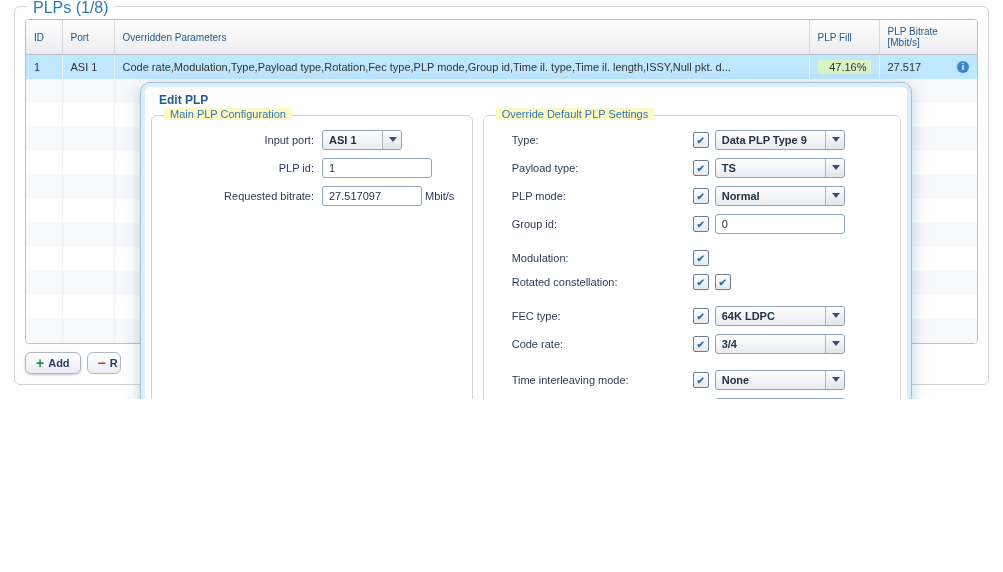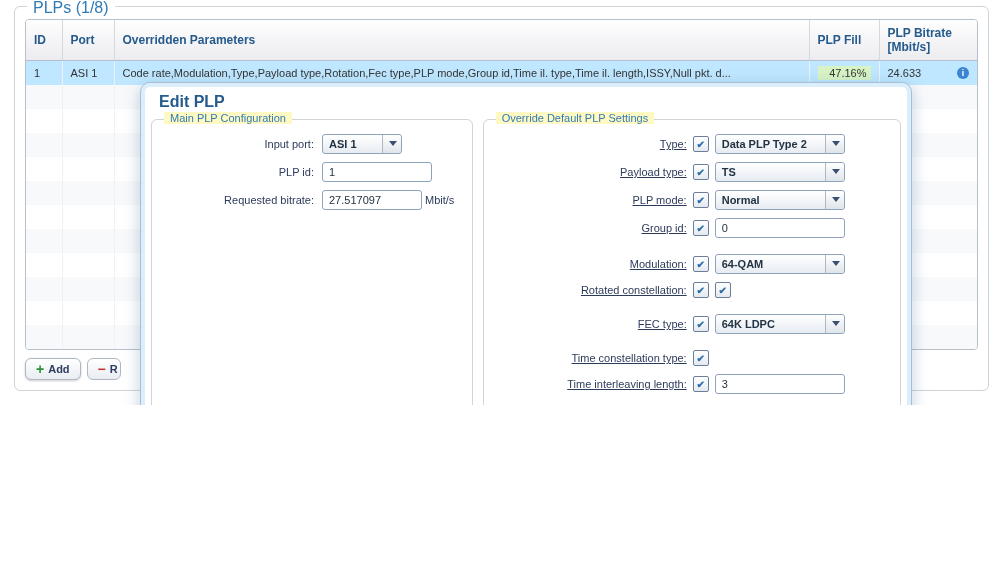--- a/index.html
+++ b/index.html
@@ -4,21 +4,21 @@
 <style>
   html, body { margin:0; padding:0; font-family: Tahoma, Arial, sans-serif; font-size:11px; color:#333; background:#fff;}
   .app { padding:6px 14px 14px 14px; }
   
   .outerbox { position:relative; border:1px solid #cfd4d8; border-radius:6px; padding:12px 10px 10px 10px; background:#fff;}
   .outerbox-title { position:absolute; top:-8px; left:12px; background:#fff; padding:0 6px; color:#317bb4; font-size:16px;}
   
   .grid { border:1px solid #b6c0cc; border-radius:4px; overflow:hidden; background:#fff; }
   table { border-collapse:collapse; width:100%; table-layout:fixed; }
   thead th {
-    font-weight:bold; text-align:left; color:#245a8c; font-size:12px;
+    font-weight:normal; text-align:left; color:#245a8c; font-size:10px;
     background:linear-gradient(#fefefe, #ececf0);
     border-right:1px solid #d3d9df; border-bottom:1px solid #b6c0cc;
     padding:6px 8px; height:28px; box-sizing:border-box;
   }
   thead th:last-child { border-right:none;}
   tbody td { padding:4px 8px; border-right:1px solid #eef2f5; font-size:11px; height:16px; box-sizing:content-box;}
   tbody td:last-child{ border-right:none;}
   tbody tr.sel td { background:#bfe7ff; }
   tbody tr.even td { background:#f8f9fb; }
   .fillval { background:#d8f3c4; padding:1px 4px; display:inline-block; width:100%; box-sizing:border-box; text-align:right;}
@@ -34,27 +34,27 @@
   }
   .btn .plus{color:#2a8f3a; font-size:14px; line-height:1;}
   .btn .minus{color:#c33; font-size:14px; line-height:1;}
   .btn.shadowed { filter:drop-shadow(0 1px 1px #ccc);}
   
   .dialog { position:absolute; top:82px; left:140px; width:750px; background:#fff;
     border:1px solid #a8bed4; border-radius:10px;
     box-shadow:0 4px 16px rgba(80,120,160,.35), inset 0 0 0 4px #dbeefb;
     padding:6px 10px 12px 10px;
   }
-  .dialog-title{ font-weight:bold; color:#245a8c; font-size:16px; padding:4px 4px 8px 8px;}
+  .dialog-title{ font-weight:bold; color:#245a8c; font-size:12px; padding:4px 4px 8px 8px;}
   .dialog-body{ display:flex; gap:10px;}
   .panel{ flex:1; position:relative; border:1px solid #cfd4d8; border-radius:6px; padding:14px 12px 12px 12px;}
   .panel-title{ position:absolute; top:-8px; left:12px; background:#fef9c3; padding:0 6px; color:#317bb4;}
   .row{ display:flex; align-items:center; margin-bottom:8px;}
   .left .lbl{ width:150px; text-align:right; color:#2d3b5b; padding-right:8px;}
-  .right .lbl{ width:175px; text-align:right; color:#2d3b5b; padding-right:6px;text-decoration:underline;}
+  .right .lbl{ width:175px; text-align:left; color:#2d3b5b; padding-right:6px;}
   .cb{ width:14px; height:14px; border:1px solid #6c7f9a; border-radius:2px; display:inline-flex; align-items:center; justify-content:center; margin-right:6px; background:linear-gradient(#fff,#e4e9f0);}
   .cb.checked::after{ content:"✔"; color:#2b6fab; font-size:10px; font-weight:bold;}
   .select,.textin{
     height:20px; border:1px solid #8fa3bb; border-radius:3px;
     background:linear-gradient(#ffffff,#e7ecf2); font-weight:bold; color:#234; font-size:11px;
     display:inline-flex; align-items:center; padding:0 20px 0 6px; position:relative; box-sizing:border-box;
   }
   .select{ width:130px;}
   .select .tri{ position:absolute; right:4px; top:50%; margin-top:-3px; width:0;height:0;border-left:4px solid transparent;border-right:4px solid transparent;border-top:5px solid #3a4f72;}
   .select::before{ content:""; position:absolute; right:0; top:0; bottom:0; width:18px; border-left:1px solid #aeb7c2; background:linear-gradient(#fff,#dfe5ec); border-radius:0 3px 3px 0;}
@@ -90,21 +90,21 @@
             <th>PLP Fill</th>
             <th>PLP Bitrate [Mbit/s]</th>
           </tr>
         </thead>
         <tbody>
           <tr class="sel">
             <td>1</td>
             <td>ASI 1</td>
             <td class="truncate">Code rate,Modulation,Type,Payload type,Rotation,Fec type,PLP mode,Group id,Time il. type,Time il. length,ISSY,Null pkt. d...</td>
             <td><span class="fillval">47.16%</span></td>
-            <td><span>24.633</span><span class="info-ico">i</span></td>
+            <td><span>27.517</span><span class="info-ico">i</span></td>
           </tr>
           <tr class="even">
               <td></td>
               <td></td>
               <td></td>
               <td></td>
               <td></td>
             </tr>
           <tr>
               <td></td>
@@ -216,21 +216,21 @@
         </div>
       </div>
 
       <div class="panel right" style="flex-basis:56%;padding-left:28px;">
         <span class="panel-title">Override Default PLP Settings</span>
 
         <div class="row">
           <span class="lbl">Type:</span>
           <span class="cb checked"></span>
           <span class="select">
-              <span>Data PLP Type 2</span>
+              <span>Data PLP Type 9</span>
               <span class="tri"></span>
             </span>
         </div>
         <div class="row">
           <span class="lbl">Payload type:</span>
           <span class="cb checked"></span>
           <span class="select">
               <span>TS</span>
               <span class="tri"></span>
             </span>
@@ -245,43 +245,51 @@
         </div>
         <div class="row">
           <span class="lbl">Group id:</span>
           <span class="cb checked"></span>
           <span class="textin">0</span>
         </div>
         <div class="sep"></div>
         <div class="row">
           <span class="lbl">Modulation:</span>
           <span class="cb checked"></span>
-          <span class="select">
-              <span>64-QAM</span>
-              <span class="tri"></span>
-            </span>
         </div>
         <div class="row">
           <span class="lbl">Rotated constellation:</span>
           <span class="cb checked"></span>
           <span class="cb checked"></span>
         </div>
         <div class="sep"></div>
         <div class="row">
           <span class="lbl">FEC type:</span>
           <span class="cb checked"></span>
           <span class="select">
               <span>64K LDPC</span>
               <span class="tri"></span>
             </span>
         </div>
+        <div class="row">
+          <span class="lbl">Code rate:</span>
+          <span class="cb checked"></span>
+          <span class="select">
+              <span>3/4</span>
+              <span class="tri"></span>
+            </span>
+        </div>
         <div class="sep"></div>
         <div class="row">
-          <span class="lbl">Time constellation type:</span>
-          <span class="cb checked"></span>
+          <span class="lbl">Time interleaving mode:</span>
+          <span class="cb checked"></span>
+          <span class="select">
+              <span>None</span>
+              <span class="tri"></span>
+            </span>
         </div>
         <div class="row">
           <span class="lbl">Time interleaving length:</span>
           <span class="cb checked"></span>
           <span class="textin">3</span>
         </div>
         <div class="sep"></div>
         <div class="row">
           <span class="lbl">ISSY:</span>
           <span class="cb checked"></span>

